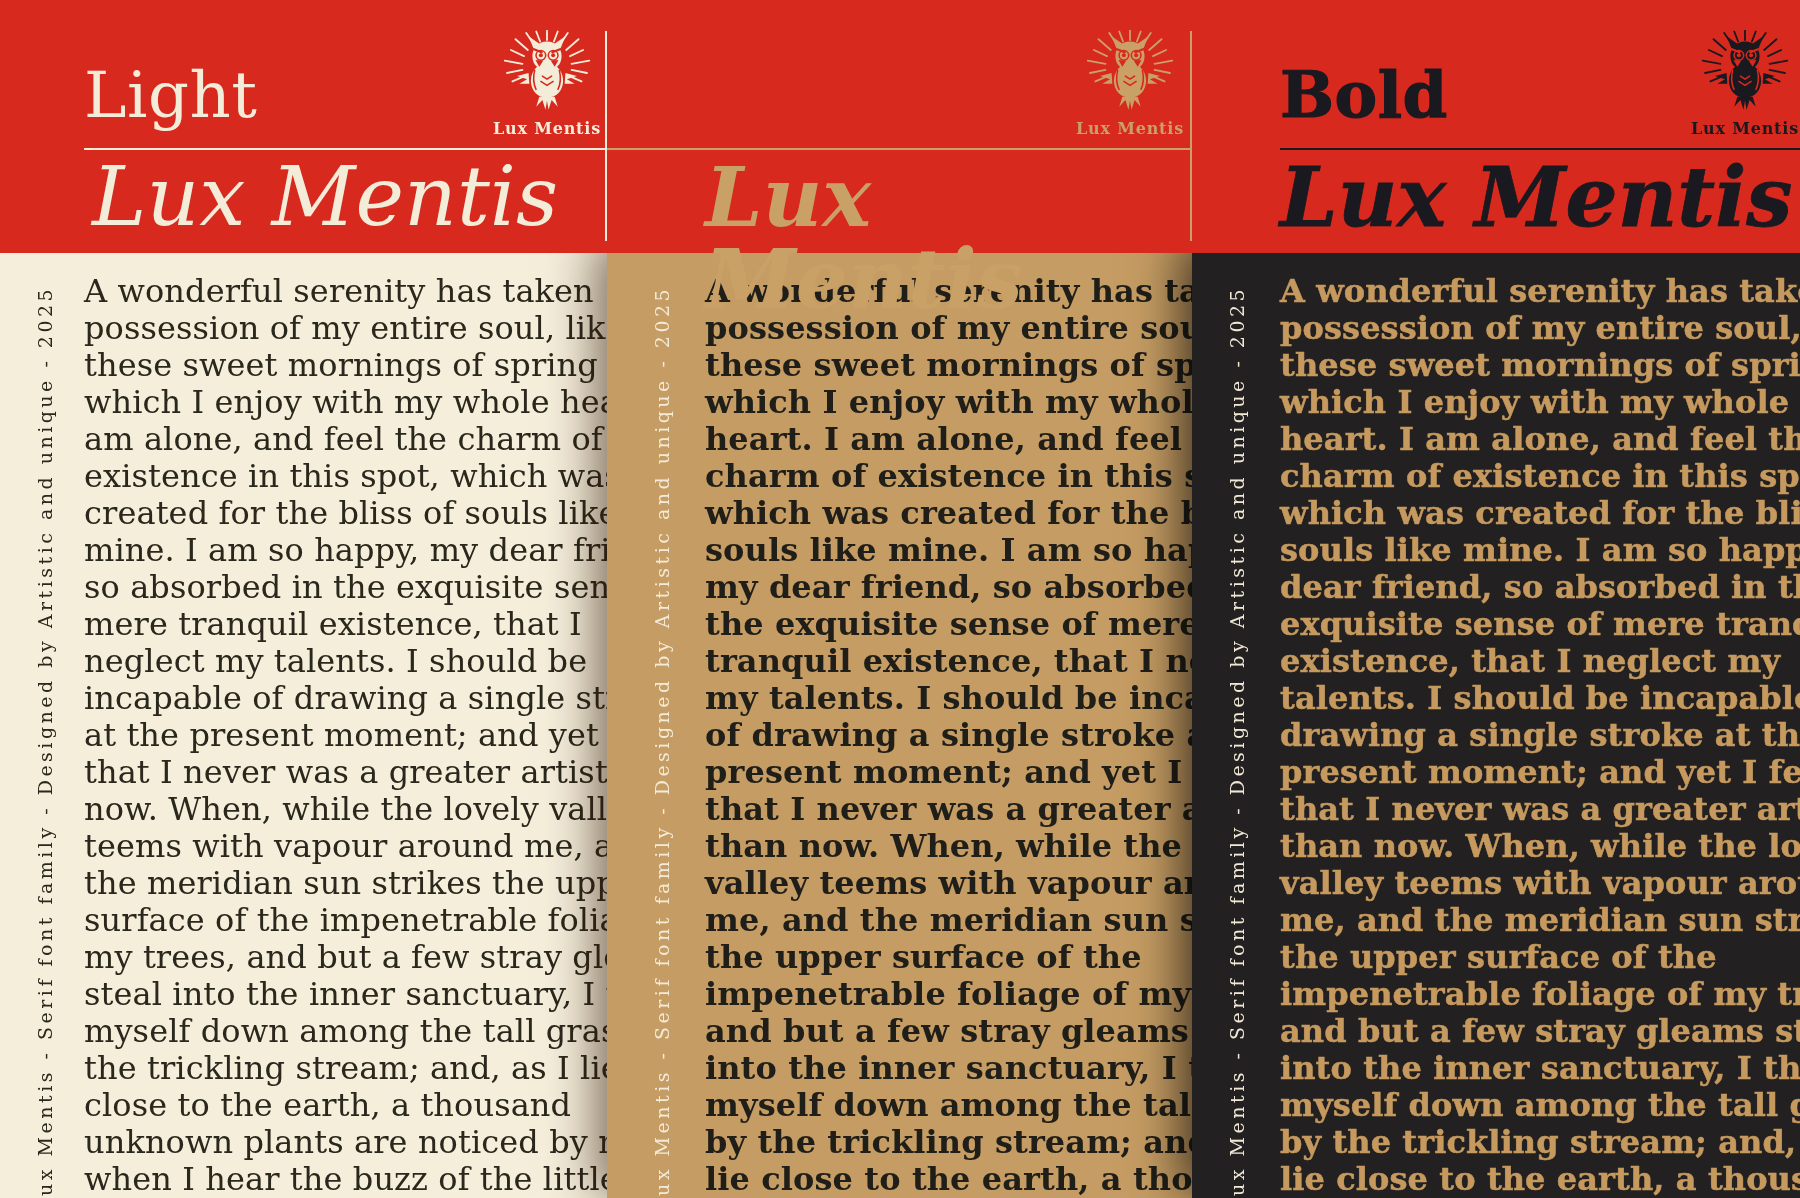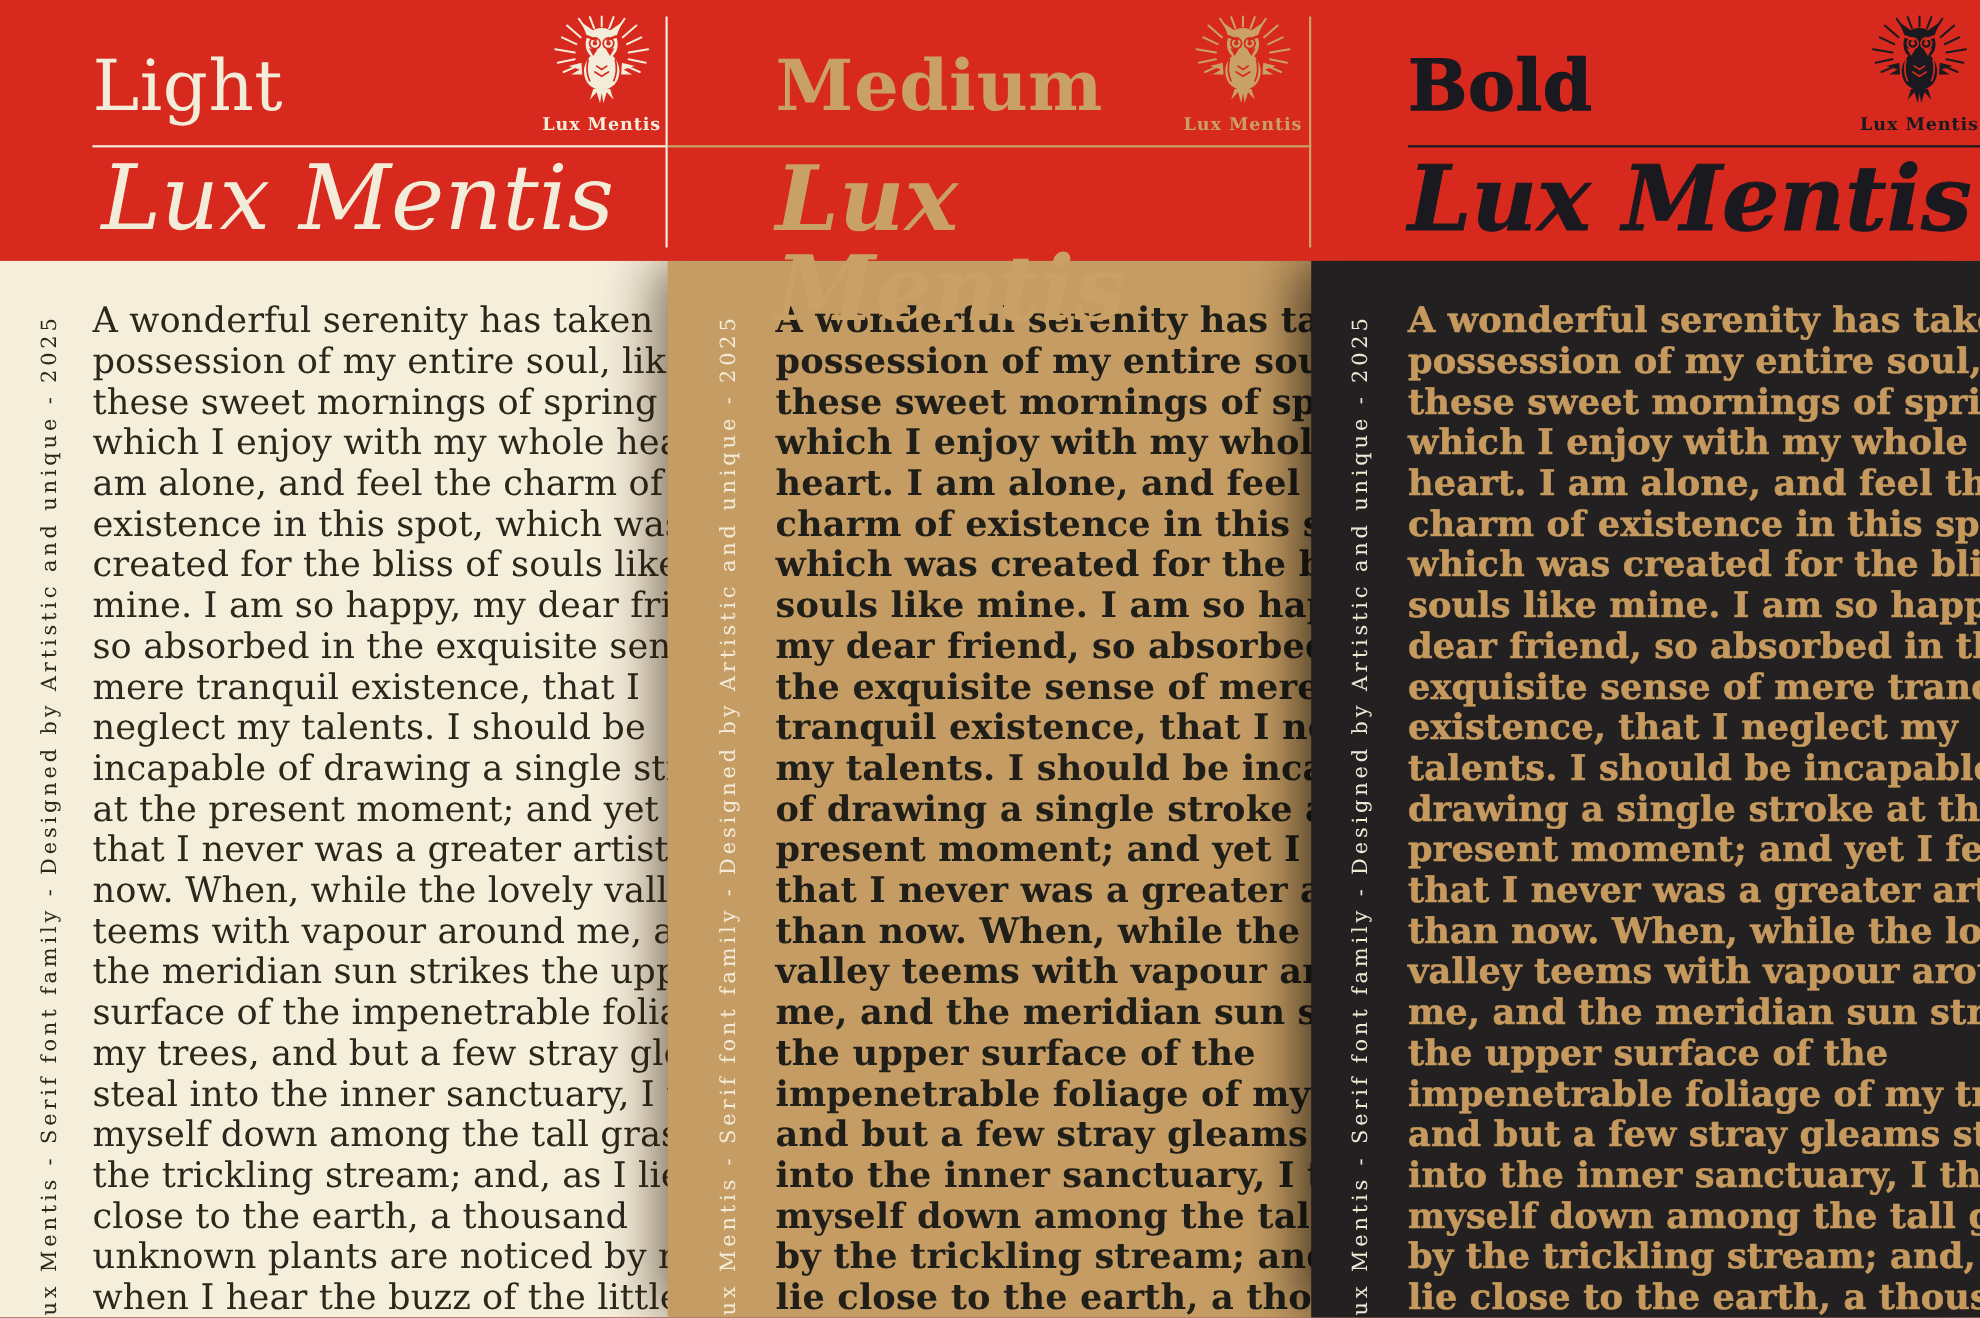--- a/index.html
+++ b/index.html
@@ -22,21 +22,21 @@
   .body-2 .specimen{left:88px;width:625px;font-weight:700;-webkit-text-stroke:.5px currentColor;}
   .vlabel{
     position:absolute;bottom:-14px;transform-origin:0 100%;transform:rotate(-90deg);
     white-space:nowrap;font-size:19px;letter-spacing:3.5px;font-weight:500;
     color:var(--side-ink);
   }
   .body-0 .vlabel{left:56px;}
   .body-1 .vlabel{left:66px;}
   .body-2 .vlabel{left:56px;}
   
-  .band{position:absolute;top:0;left:0;width:1800px;height:237px;background:var(--red,#D7291D);z-index:10;}
+  .band{position:absolute;top:16px;left:0;width:1800px;height:237px;background:var(--red,#D7291D);z-index:10;}
   .hgroup{position:absolute;top:0;height:237px;}
   .hg-0{left:0;width:607px;}
   .hg-1{left:607px;width:585px;}
   .hg-2{left:1192px;width:732px;}
   .weight{
     position:absolute;top:47px;margin:0;line-height:1;
     font-size:64px;font-weight:400;letter-spacing:.5px;color:var(--accent);
   }
   .hg-0 .weight{left:84px;}
   .hg-1 .weight{left:98px;font-weight:700;}
@@ -114,21 +114,20 @@
       <div class="logo">
         <svg>
             <use href="#owl"></use>
           </svg>
         <div class="logo-caption">Lux Mentis</div>
       </div>
       <div class="divider"></div>
     </div>
 
     <div class="hgroup hg-1" style="--accent: #C9A065; --body-bg: #C59C63; --body-ink: #1F1E18; --side-ink: #F3EAD7;">
-      <h2 class="weight">Medium</h2>
       <div class="rule"></div>
       <div class="specimen-name">Lux Mentis</div>
       <div class="logo">
         <svg>
             <use href="#owl"></use>
           </svg>
         <div class="logo-caption">Lux Mentis</div>
       </div>
       <div class="divider"></div>
     </div>

